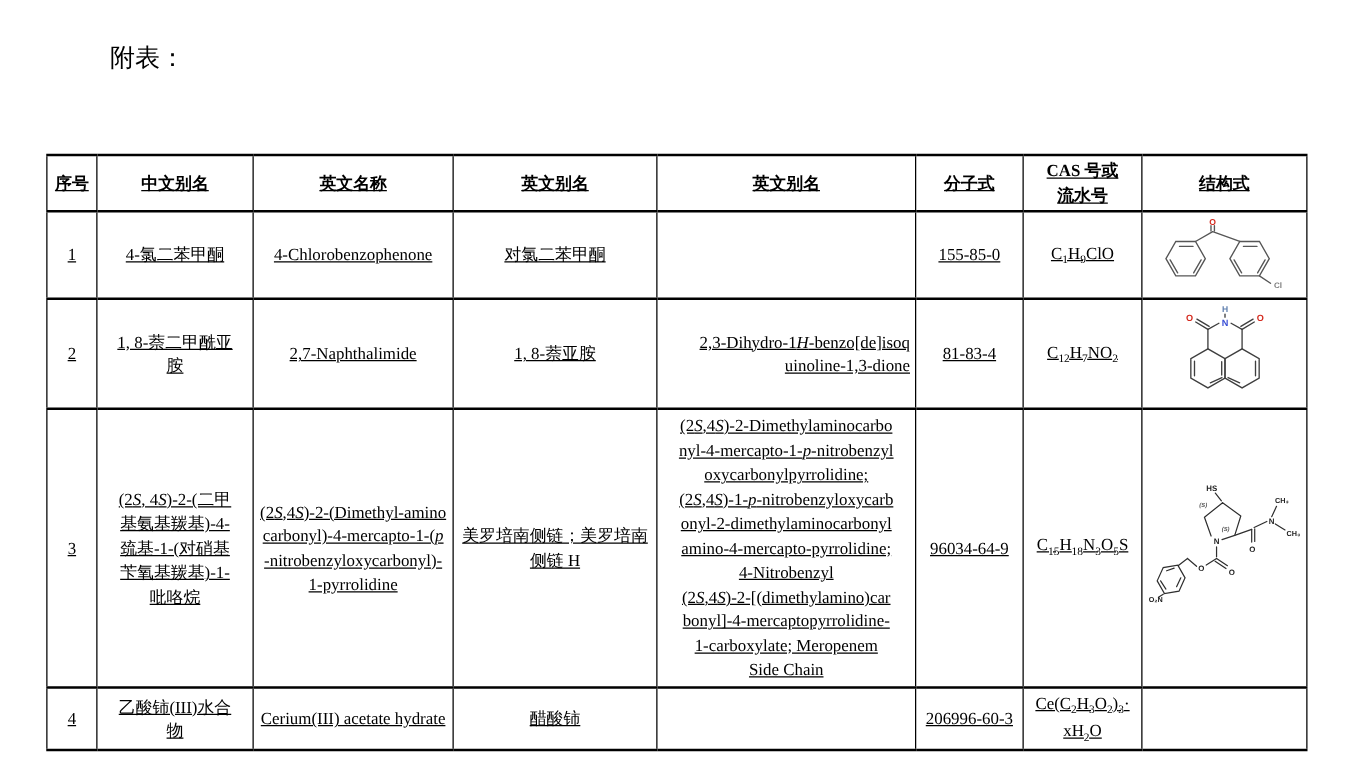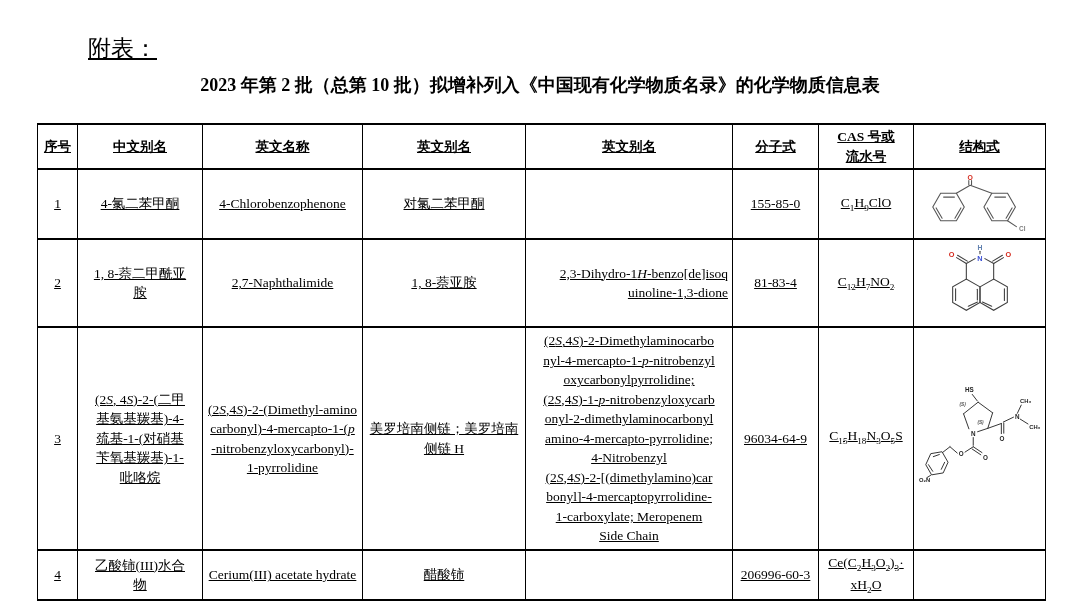--- a/index.html
+++ b/index.html
@@ -10,22 +10,21 @@
     height: 613px;
     background: #ffffff;
     font-family: "Liberation Serif", "DejaVu Serif", serif;
     color: #000000;
     overflow: hidden;
   }
   .annex {
     position: absolute;
     left: 88px;
     top: 33px;
-    font-size: 23px;
-    text-decoration: underline;
+    font-size: 20px;
   }
   .title {
     position: absolute;
     top: 73px;
     left: 0;
     width: 100%;
     text-align: center;
     font-weight: bold;
     font-size: 18px;
   }
@@ -65,21 +64,20 @@
   .bond { fill: none; stroke-linecap: round; }
   .atom { font-family: "Liberation Sans", "DejaVu Sans", sans-serif; font-weight: bold; }
   .stereo { font-style: italic; }
 </style>
 </head>
 <body>
 
 <div class="page">
 
   <div class="annex">附表：</div>
-  <div class="title">2023 年第 2 批（总第 10 批）拟增补列入《中国现有化学物质名录》的化学物质信息表</div>
 
   <table class="chem-table">
     <colgroup>
       <col style="width:40px">
         <col style="width:125px">
         <col style="width:160px">
         <col style="width:163px">
       <col style="width:207px">
         <col style="width:86px">
         <col style="width:95px">

